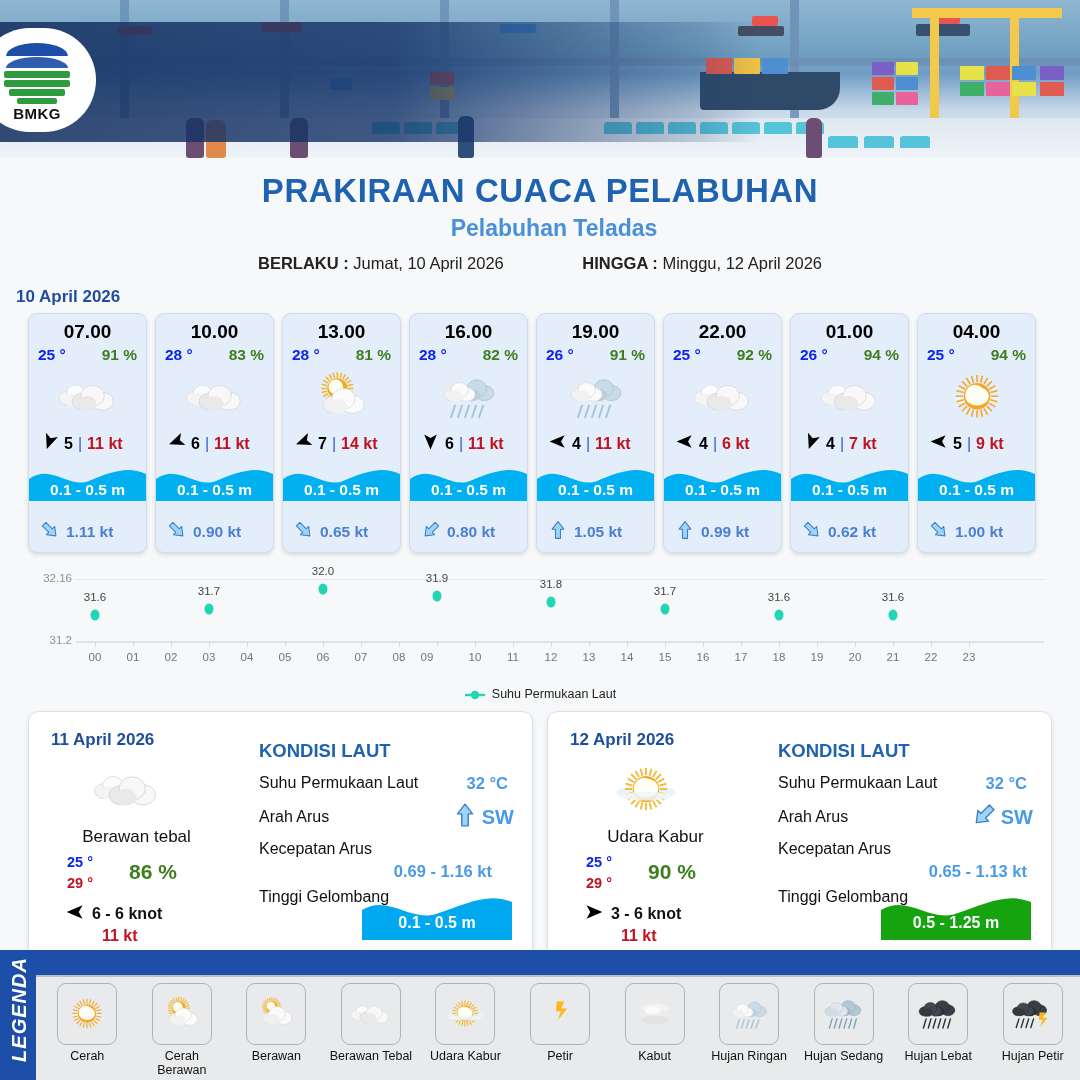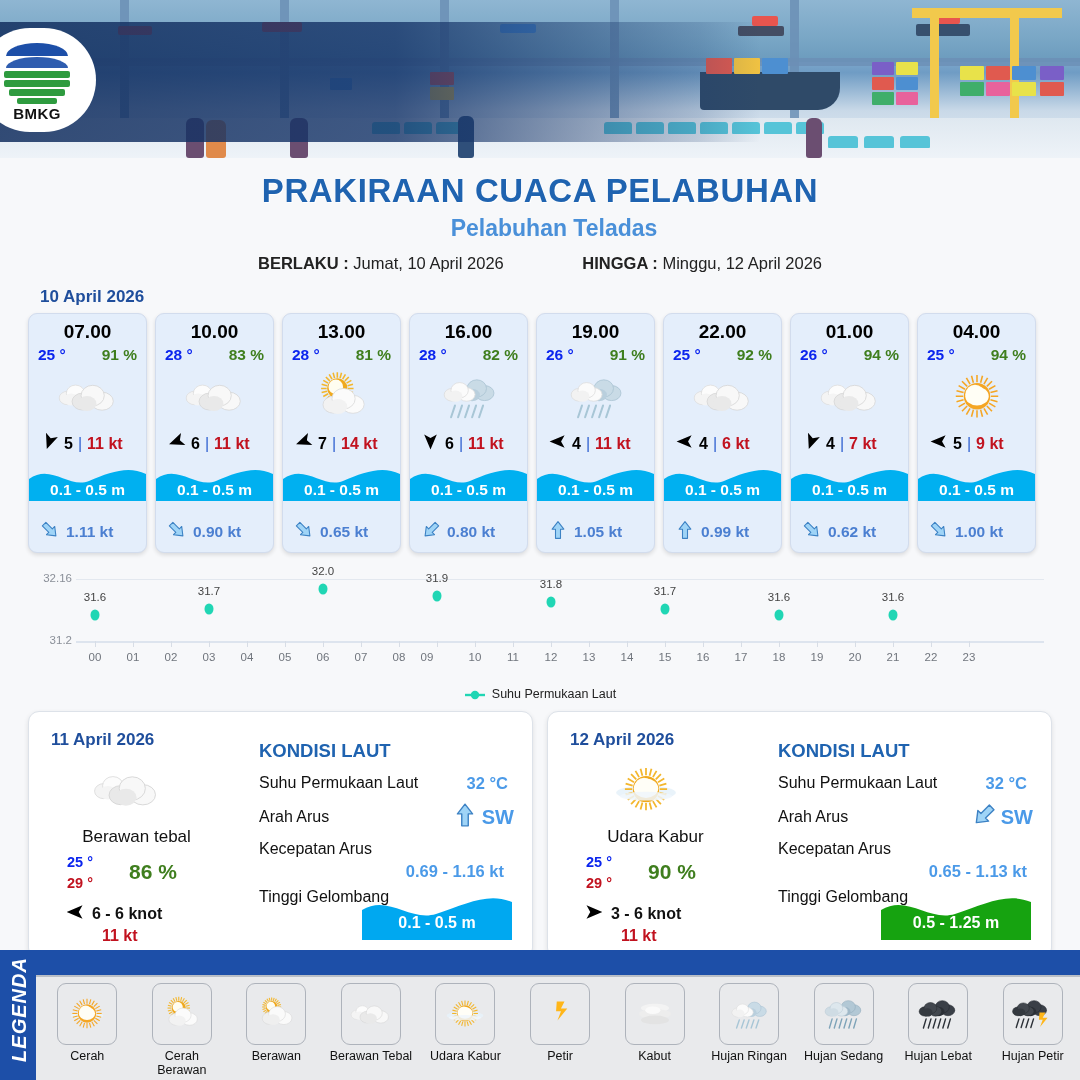--- a/index.html
+++ b/index.html
@@ -46,21 +46,21 @@
   .title-block { text-align:center; padding-top:14px; }
   .t-main { font:700 33px "Liberation Sans",sans-serif; color:#1f63b0; letter-spacing:.6px;
             text-shadow:1px 1px 0 rgba(255,255,255,.9); }
   .t-sub { font:700 23px "Liberation Sans",sans-serif; color:#4a90d9; margin-top:5px;padding-left:28px; }
   .t-dates { margin-top:12px; font-size:16.5px; color:#222; }
   .t-dates .grp { display:inline-block; }
   .t-dates .grp + .grp { margin-left:74px; }
   .t-dates b { font-weight:700; }
 
   
-  .date-label { margin:14px 0 6px 40px; font:700 17px "Liberation Sans",sans-serif; color:#1f4e9c; }
+  .date-label { margin:14px 0 6px 16px; font:700 17px "Liberation Sans",sans-serif; color:#1f4e9c; }
   .cards { display:flex; gap:8px; padding:0 28px; }
   .card { width:119px; background:#e4eefb; border:1px solid #d2dced; border-radius:9px;
           box-shadow:0 2px 4px rgba(0,0,0,.12); overflow:hidden; position:relative; }
   .c-time { text-align:center; font:700 19px "Liberation Sans",sans-serif; color:#000; padding-top:7px; }
   .c-th { display:flex; justify-content:space-between; padding:3px 9px 0; font:700 15.5px "Liberation Sans",sans-serif; }
   .c-temp { color:#0b25ee; } .c-hum { color:#3f7e1e; }
   .c-icon { height:66px; display:flex; align-items:center; justify-content:center; }
   .c-wind { display:flex; align-items:center; gap:5px; padding:2px 0 4px 11px; font:700 16px "Liberation Sans",sans-serif; }
   .c-wind .deg { color:#000; }
   .c-wind .sep { color:#2f5fd0; font-weight:400; }
@@ -737,21 +737,21 @@
     <div class="d-row" style="top:62px">Suhu Permukaan Laut</div>
     <div class="d-val" style="right:24px;top:62px">32 °C</div>
     <div class="d-row" style="top:96px">Arah Arus</div>
     <div style="position:absolute;right:18px;top:90px;display:flex;align-items:center;gap:4px">
       <span><svg width="26" height="26" viewBox="0 0 24 24" style="transform:rotate(0deg)">
     <polygon points="12,2 19,11 15,11 15,22 9,22 9,11 5,11" fill="#9fd4f7" stroke="#3d82c4" stroke-width="1.3" stroke-linejoin="round"></polygon>
           </svg></span>
       <span class="d-val" style="position:static;font-size:20px">SW</span>
     </div>
     <div class="d-row" style="top:128px">Kecepatan Arus</div>
-    <div class="d-val" style="right:28px;top:150px">0.69 - 1.16 kt</div>
+    <div class="d-val" style="right:40px;top:150px">0.69 - 1.16 kt</div>
     <div class="d-row" style="top:176px">Tinggi Gelombang</div>
     <div class="d-wavebox">
       <svg width="150" height="52" viewBox="0 0 150 52">
         <path d="M0,22 C26,6 48,34 74,26 C104,16 126,4 150,14 L150,52 L0,52 Z" fill="#00a8f0"></path>
       </svg>
       <div class="d-wavetxt">0.1 - 0.5 m</div>
     </div>
     </div>
     <div class="day">
     <div class="d-date">12 April 2026</div>

